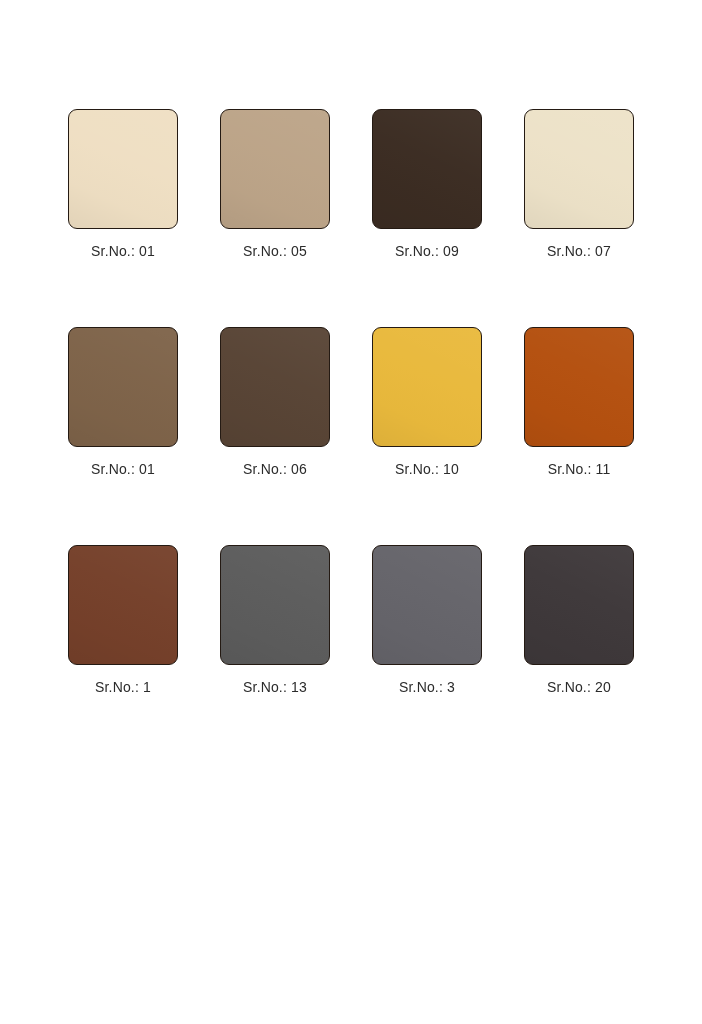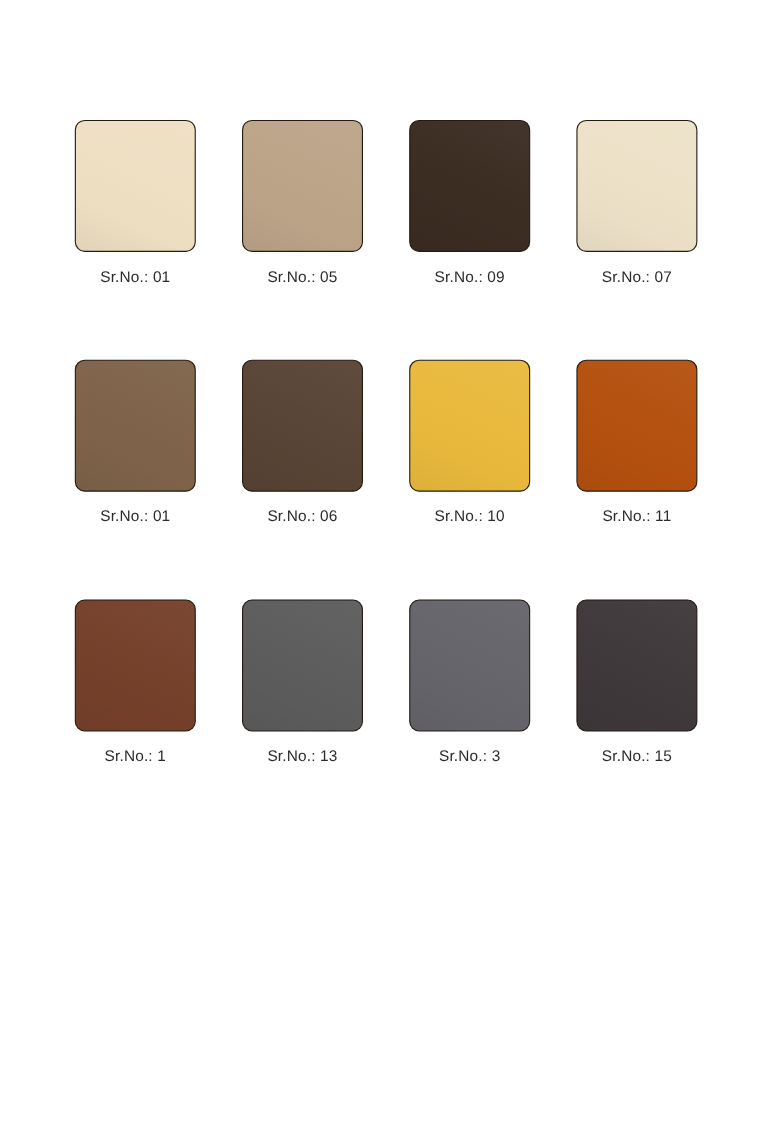--- a/index.html
+++ b/index.html
@@ -114,19 +114,19 @@
       <div class="cell">
         <div class="chip" title="Sr.No.: 13" style="background-color: rgb(92, 92, 92);"></div>
         <div class="chip-label">Sr.No.: 13</div>
       </div>
       <div class="cell">
         <div class="chip" title="Sr.No.: 14" style="background-color: rgb(101, 100, 106);"></div>
         <div class="chip-label">Sr.No.: 3</div>
       </div>
       <div class="cell">
         <div class="chip" title="Sr.No.: 15" style="background-color: rgb(62, 56, 58);"></div>
-        <div class="chip-label">Sr.No.: 15</div>
+        <div class="chip-label">Sr.No.: 20</div>
       </div>
       <div class="cell empty">
         <div class="chip"></div>
       </div>
     </div>
 </div>
 
 </body></html>

